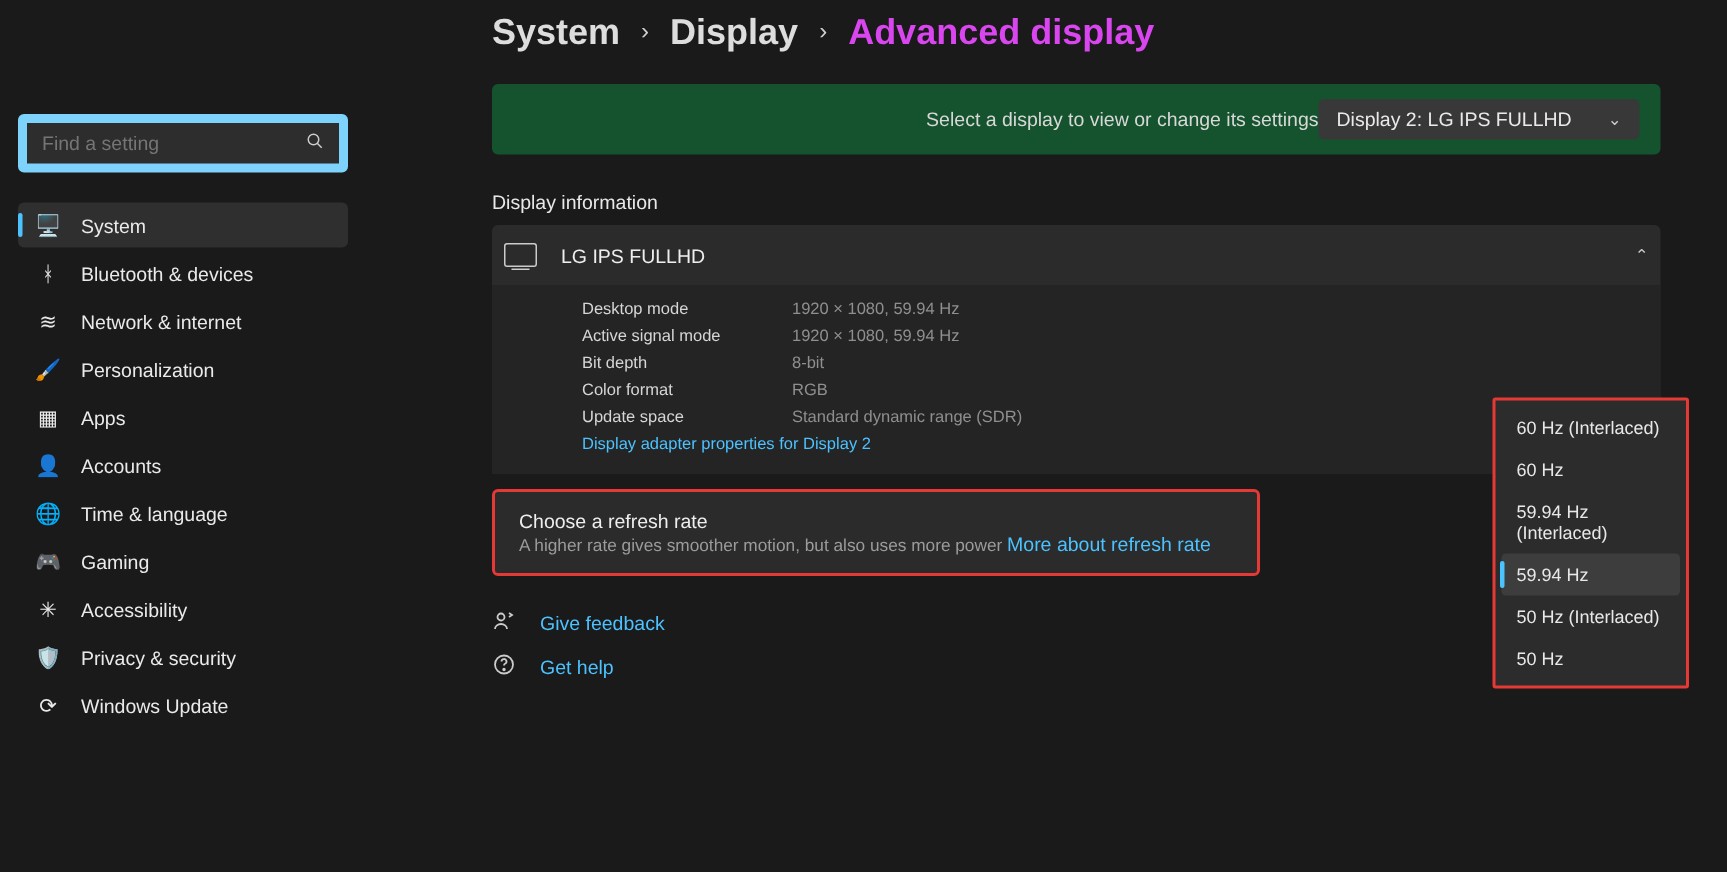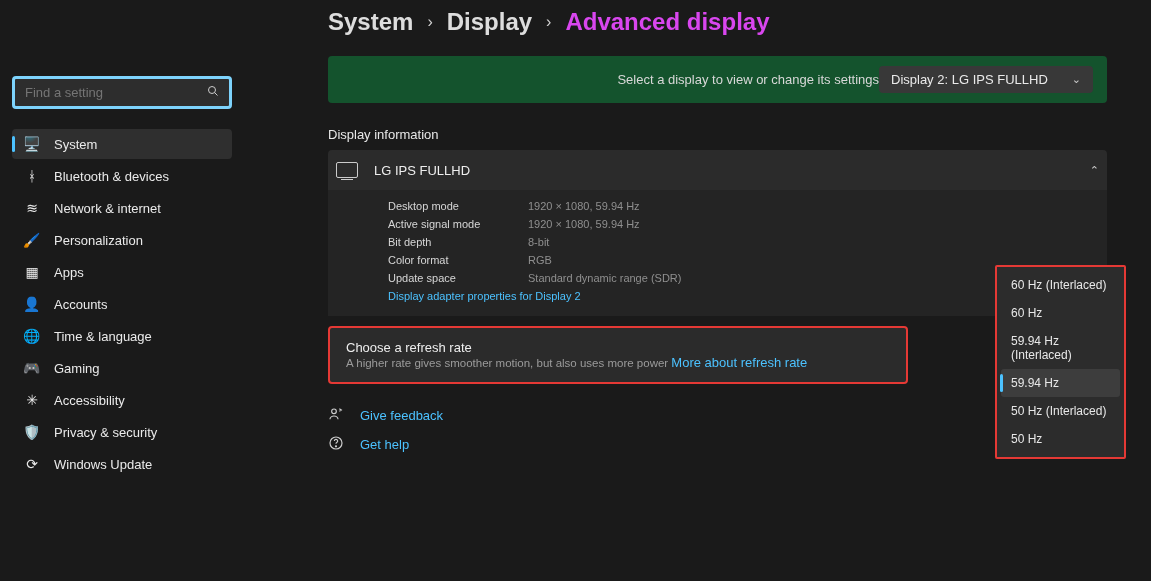--- a/index.html
+++ b/index.html
@@ -12,21 +12,21 @@
     overflow: hidden;
     position: relative;
   }
   .left-panel {
     position: absolute;
     left: 12px; top: 76px; width: 220px;
   }
   .search-box {
     display: flex; align-items: center;
     background: #2d2d2d;
-    border: 3px solid #7dd3fc;
+    border: 6px solid #7dd3fc;
     border-radius: 4px;
     padding: 6px 10px;
     margin-bottom: 20px;
   }
   .search-box input {
     flex: 1; background: transparent; border: none;
     color: #ccc; outline: none; font-size: 13px;
   }
   .search-box .search-ic { color: #ccc; font-size: 12px; }
   .nav { display: flex; flex-direction: column; gap: 2px; }
@@ -82,21 +82,21 @@
     background:#242424; padding:10px 18px 14px 60px;
     display:grid; grid-template-columns: 140px 1fr; row-gap:6px;
     font-size:11px;
   }
   .card-body .k { color:#d6d6d6; }
   .card-body .v { color:#8f8f8f; }
   .link { color:#4cc2ff; cursor:pointer; }
   .card-body .full { grid-column: 1 / span 2; }
   .refresh-card {
     background:#2b2b2b; border-radius:4px;
-    padding:12px 16px; width:580px;
+    padding:12px 16px; width:512px;
     border:2px solid #e53935;
   }
   .refresh-card .ttl { color:#eee; font-size:13px; }
   .refresh-card .desc { color:#9b9b9b; font-size:11.5px; display:inline; }
   .footerlinks { margin-top:22px; display:flex; flex-direction:column; gap:10px; }
   .footerlinks .row { display:flex; align-items:center; gap:14px; }
   .footerlinks .ic { width:18px; color:#ccc; }
   .popup {
     position:absolute; left:995px; top:265px; width:131px;
     border:2px solid #e53935; background:#2c2c2c;

